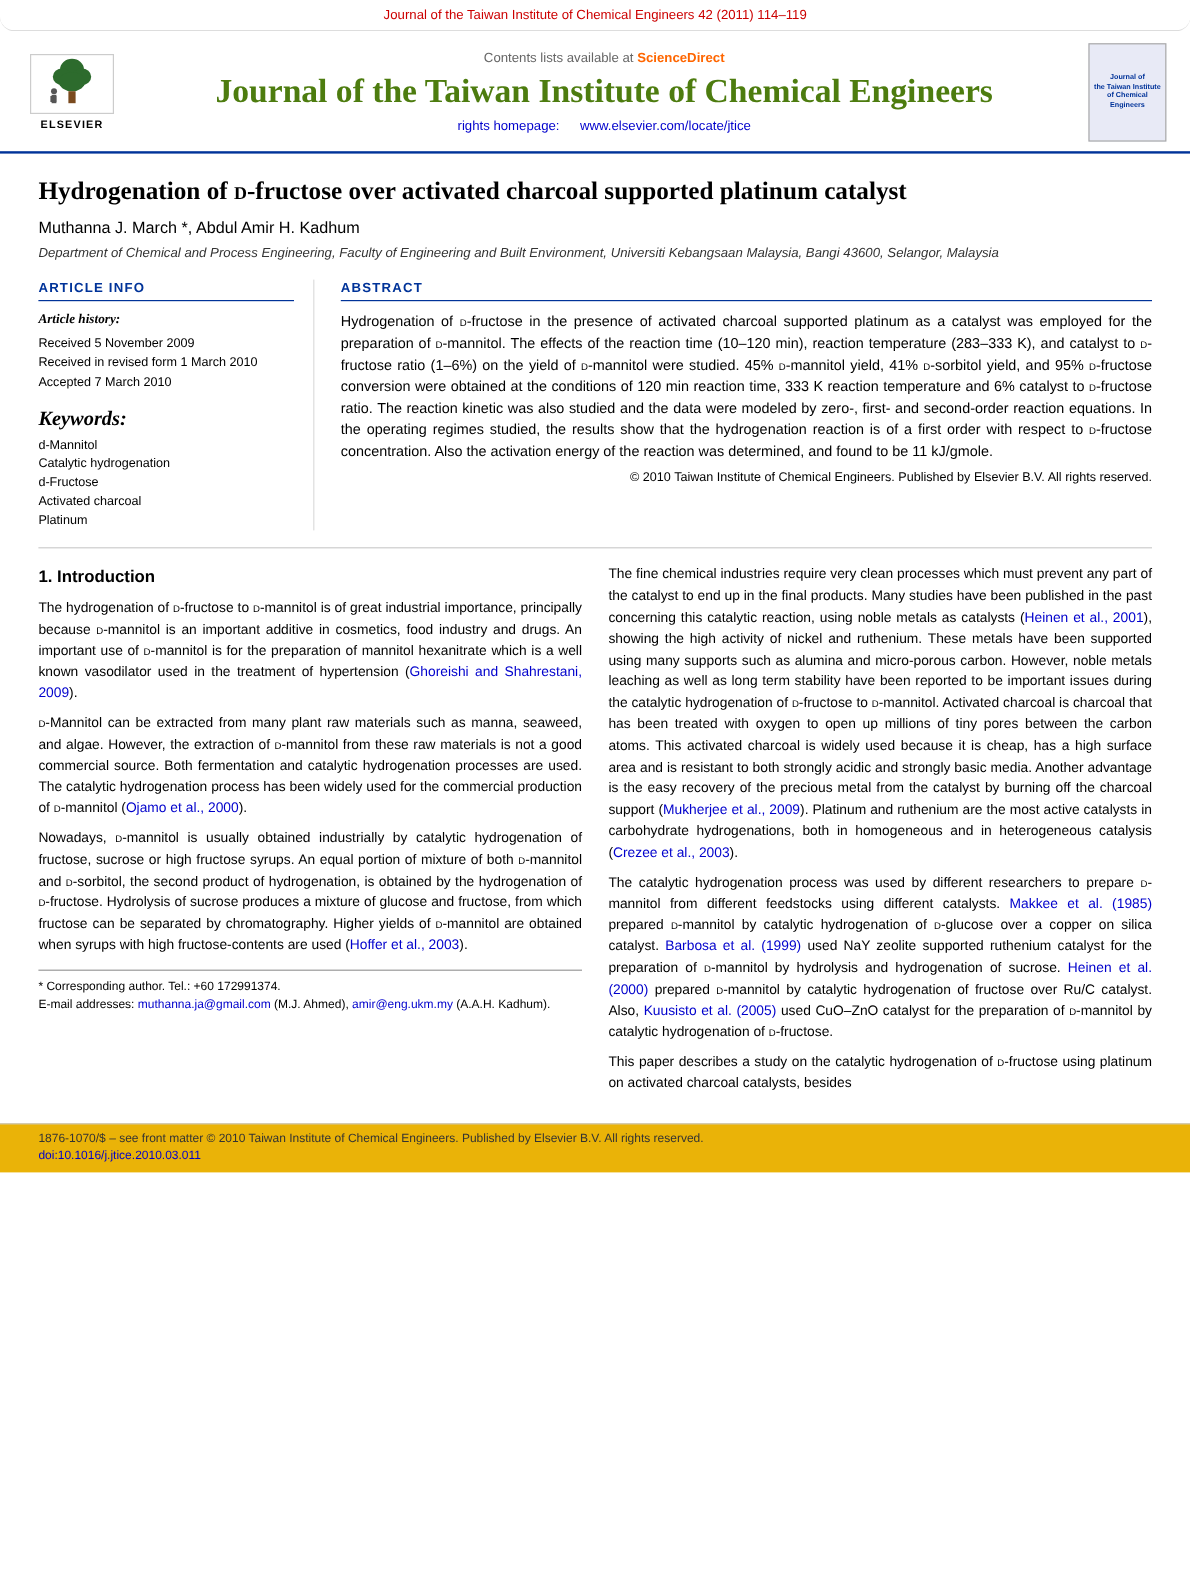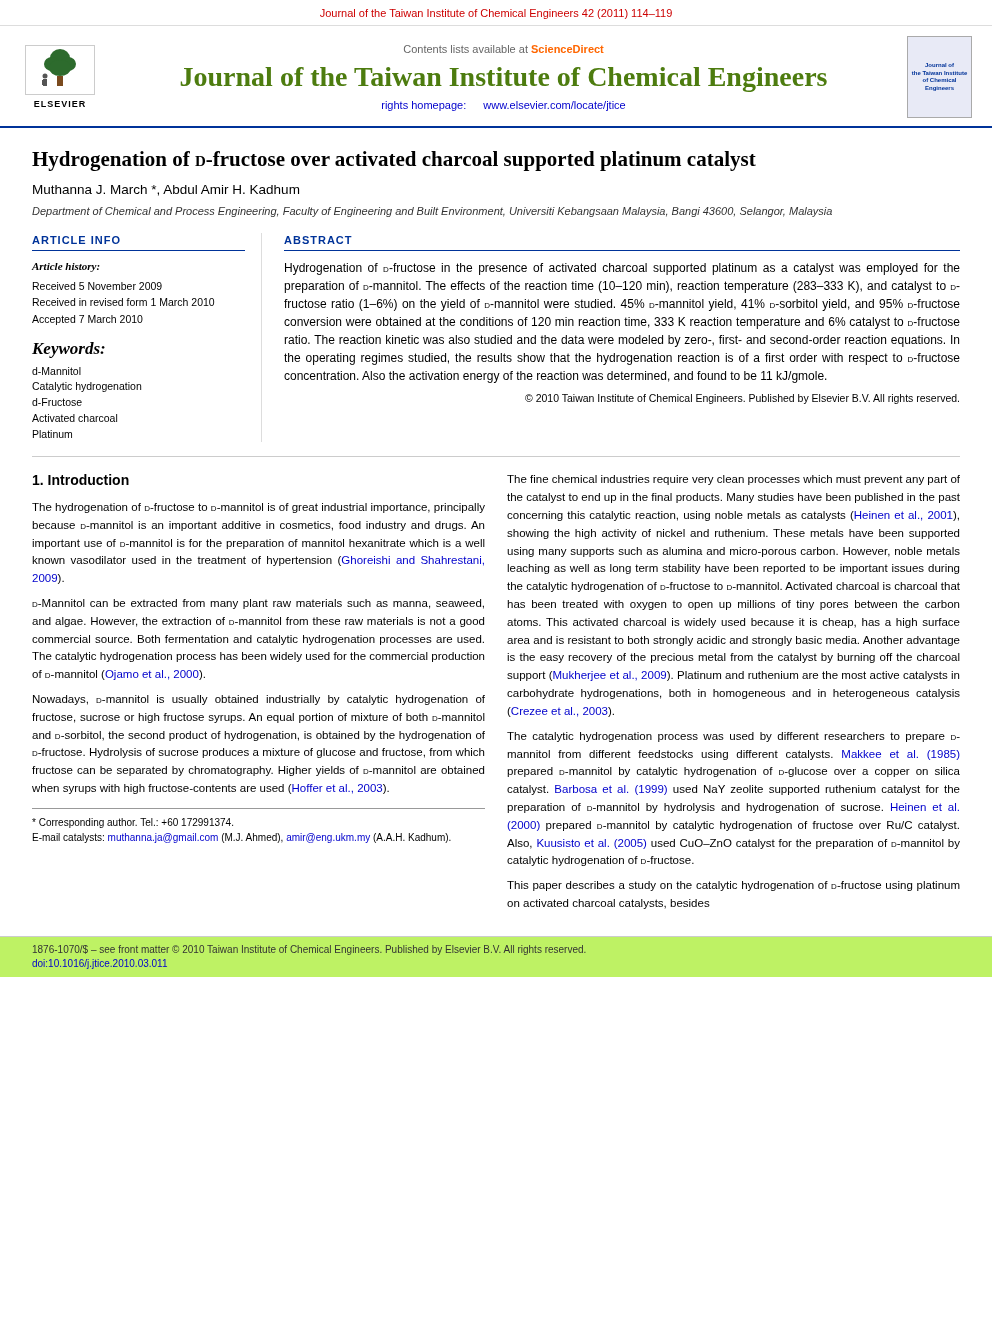--- a/index.html
+++ b/index.html
@@ -13,20 +13,21 @@
       line-height: 1.4;
     }
     .top-bar {
       background: #fff;
       text-align: center;
       padding: 6px 0 4px 0;
       font-size: 11px;
       color: #c00;
       border-bottom: 1px solid #ddd;
       font-family: Arial, sans-serif;
+      border-radius: 12px;
     }
     .journal-header {
       display: flex;
       align-items: center;
       padding: 10px 20px 8px 20px;
       border-bottom: 2px solid #003399;
       position: relative;
     }
     .elsevier-logo {
       width: 80px;
@@ -243,21 +244,21 @@
       font-family: Arial, sans-serif;
       line-height: 1.5;
     }
     .bottom-bar {
       border-top: 1px solid #ccc;
       padding: 6px 32px;
       font-size: 10px;
       color: #333;
       font-family: Arial, sans-serif;
       text-align: left;
-      background: #bef264;
+      background: #eab308;
     }
   </style>
 </head>
 <body>
 
 <div class="top-bar">
   <span>Journal of the Taiwan Institute of Chemical Engineers 42 (2011) 114–119</span>
 </div>
 
 <div class="journal-header">
@@ -356,21 +357,21 @@
         <span class="d-small">d</span>-Mannitol can be extracted from many plant raw materials such as manna, seaweed, and algae. However, the extraction of <span class="d-small">d</span>-mannitol from these raw materials is not a good commercial source. Both fermentation and catalytic hydrogenation processes are used. The catalytic hydrogenation process has been widely used for the commercial production of <span class="d-small">d</span>-mannitol (<span class="ref-link">Ojamo et al., 2000</span>).
       </div>
 
       <div class="body-text">
         Nowadays, <span class="d-small">d</span>-mannitol is usually obtained industrially by catalytic hydrogenation of fructose, sucrose or high fructose syrups. An equal portion of mixture of both <span class="d-small">d</span>-mannitol and <span class="d-small">d</span>-sorbitol, the second product of hydrogenation, is obtained by the hydrogenation of <span class="d-small">d</span>-fructose. Hydrolysis of sucrose produces a mixture of glucose and fructose, from which fructose can be separated by chromatography. Higher yields of <span class="d-small">d</span>-mannitol are obtained when syrups with high fructose-contents are used (<span class="ref-link">Hoffer et al., 2003</span>).
       </div>
 
       <div class="footnote-section">
         <div class="footnote-text">* Corresponding author. Tel.: +60 172991374.</div>
         <div class="footnote-text">
-          <span>E-mail catalysts:</span>
+          <span>E-mail addresses:</span>
           <span style="color:#0000cc;">muthanna.ja@gmail.com</span>
           <span>(M.J. Ahmed),</span>
           <span style="color:#0000cc;">amir@eng.ukm.my</span>
           <span>(A.A.H. Kadhum).</span>
         </div>
       </div>
     </div>
 
     <div class="intro-right">
       <div class="body-text">

